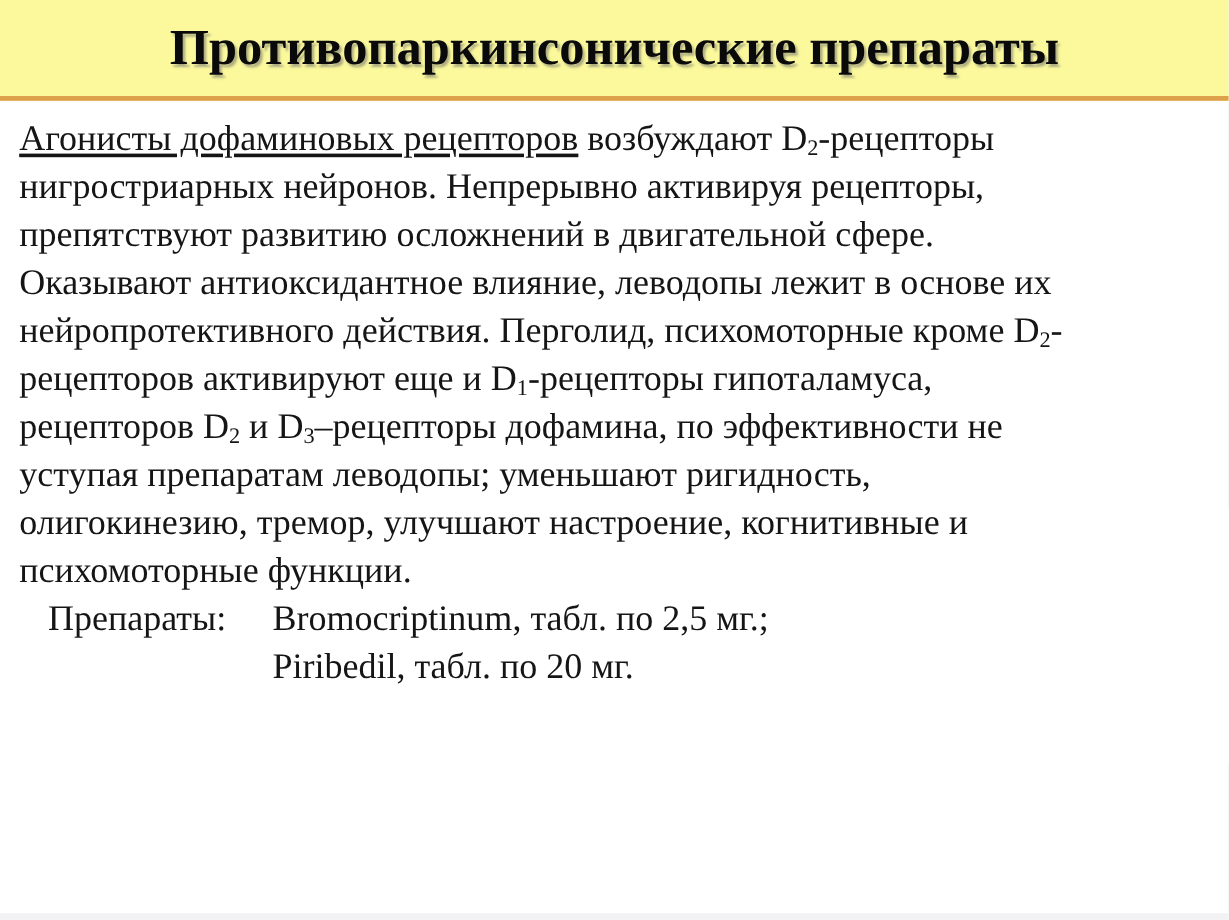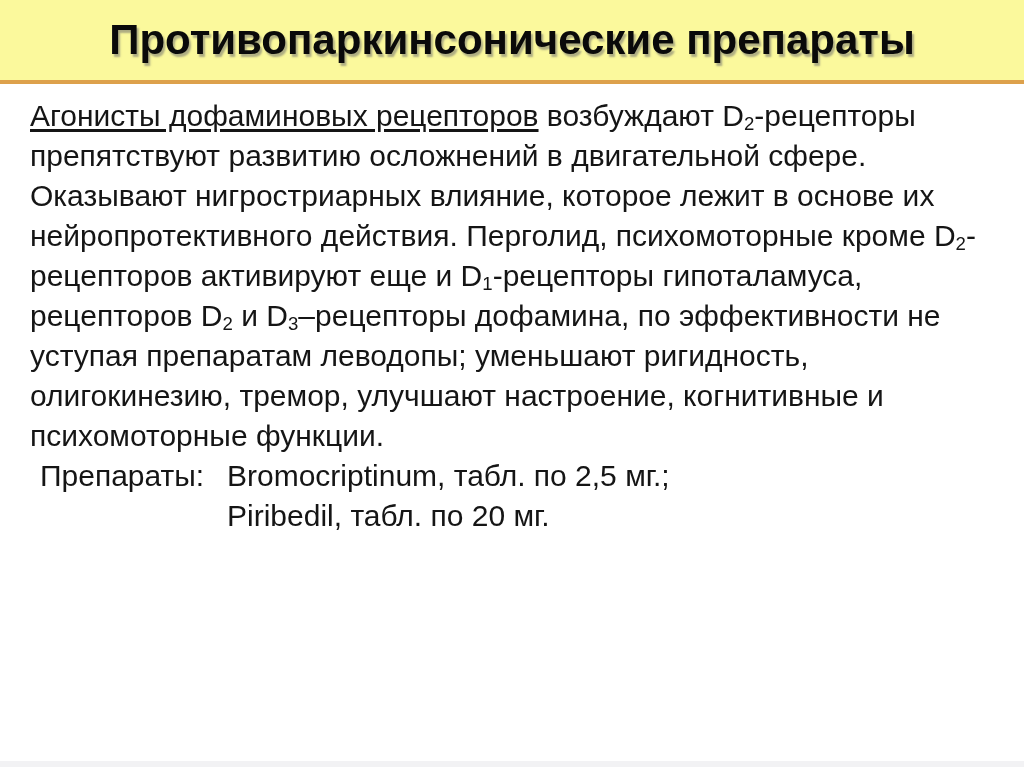--- a/index.html
+++ b/index.html
@@ -6,21 +6,21 @@
     margin: 0;
     padding: 0;
     background: #e8e8e8;
   }
   .slide {
     position: relative;
     width: 1024px;
     height: 767px;
     background: var(--page-bg, #ffffff);
     overflow: hidden;
-    font-family: Liberation Sans, sans-serif;
+    font-family: Liberation Serif, serif;
   }
   .slide-header {
     box-sizing: border-box;
     width: 100%;
     height: 84px;
     background: var(--header-bg, #fbf99c);
     border-bottom: 4px solid var(--header-rule, #dda14c);
     display: flex;
     align-items: center;
     justify-content: center;
@@ -36,21 +36,20 @@
   }
   .slide-body {
     padding: 12px 16px 0 16px;
     font-size: 30px;
     line-height: 40px;
     color: var(--body-color, #151515);
   }
   .text-line {
     height: 40px;
     white-space: nowrap;
-    margin-left: 14px;
   }
   .u {
     text-decoration: underline;
     text-underline-offset: 3px;
   }
   .sub {
     font-size: 0.62em;
     position: relative;
     top: 0.24em;
   }
@@ -78,22 +77,23 @@
 <div class="slide">
 
   <header class="slide-header">
     <h1 class="slide-title">Противопаркинсонические препараты</h1>
   </header>
 
   <main class="slide-body">
 
     <div class="text-block" id="body-lines">
         <div class="text-line"><span class="u">Агонисты дофаминовых рецепторов</span><span> возбуждают D</span><span class="sub">2</span><span>-рецепторы</span></div>
+        <div class="text-line"><span>нигростриарных нейронов. Непрерывно активируя рецепторы,</span></div>
         <div class="text-line"><span>препятствуют развитию осложнений в двигательной сфере.</span></div>
-        <div class="text-line"><span>Оказывают нигростриарных влияние, которое лежит в основе их</span></div>
+        <div class="text-line"><span>Оказывают антиоксидантное влияние, леводопы лежит в основе их</span></div>
         <div class="text-line"><span>нейропротективного действия. Перголид, психомоторные кроме D</span><span class="sub">2</span><span>-</span></div>
         <div class="text-line"><span>рецепторов активируют еще и D</span><span class="sub">1</span><span>-рецепторы гипоталамуса,</span></div>
         <div class="text-line"><span>рецепторов D</span><span class="sub">2</span><span> и D</span><span class="sub">3</span><span>–рецепторы дофамина, по эффективности не</span></div>
         <div class="text-line"><span>уступая препаратам леводопы; уменьшают ригидность,</span></div>
         <div class="text-line"><span>олигокинезию, тремор, улучшают настроение, когнитивные и</span></div>
         <div class="text-line"><span>психомоторные функции.</span></div>
       </div>
 
     <div class="preps">
       <div class="prep-row">

